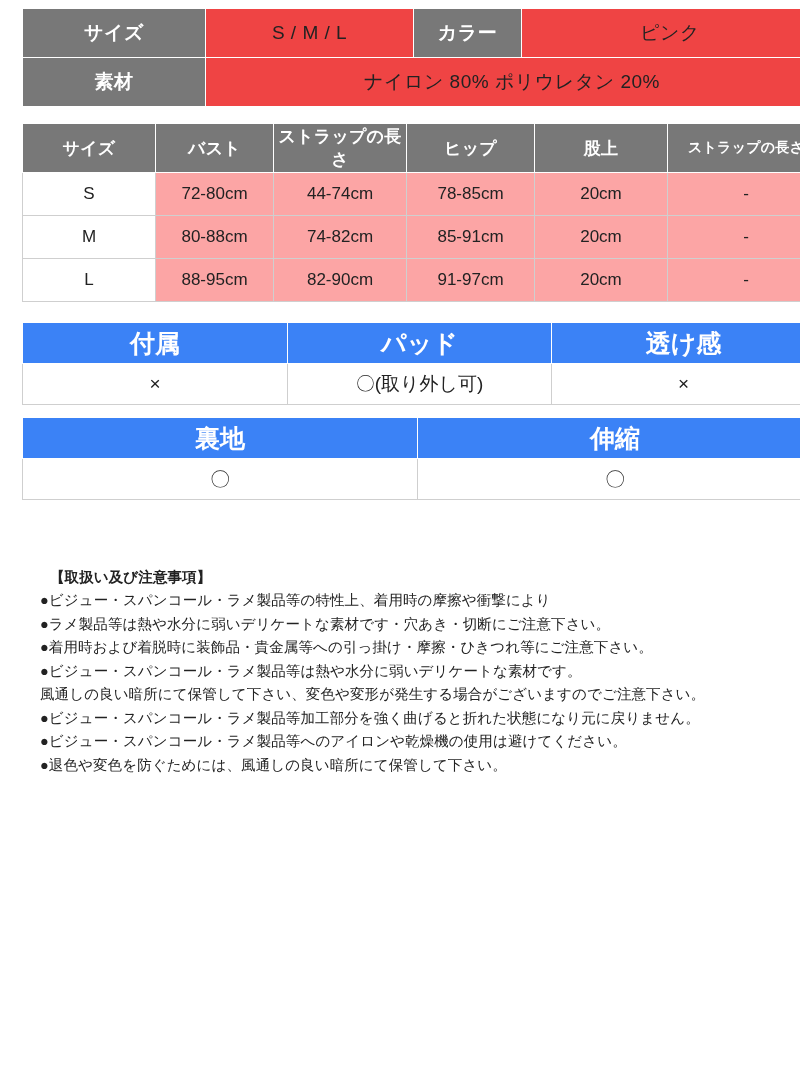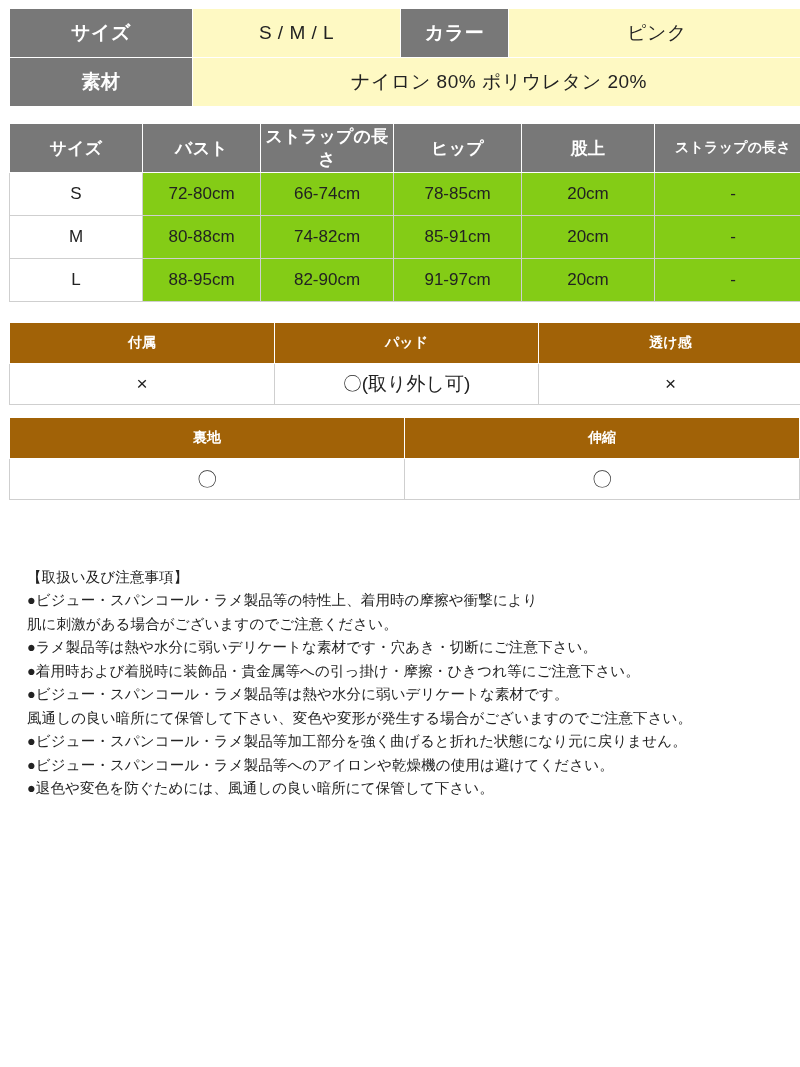--- a/index.html
+++ b/index.html
@@ -12,42 +12,42 @@
     height: 1067px;
     font-family: "Liberation Sans", sans-serif;
     color: #1a1a1a;
     -webkit-font-smoothing: antialiased;
   }
   .page {
     width: 644px;
     height: 1067px;
     position: relative;
     box-sizing: border-box;
-    padding: 8px 8px 0 9px;
+    padding: 8px 8px 0 22px;
   }
   table {
     border-collapse: collapse;
     width: 784px;
     table-layout: fixed;
   }
   .spec-table td {
     border: 1px solid #ffffff;
     height: 46px;
     text-align: center;
     vertical-align: middle;
     font-size: 19px;
     letter-spacing: 0.5px;
   }
   .hdr {
     background: #787878;
     color: #ffffff;
     font-weight: bold;
   }
   .val {
-    background: #fef9c3;
+    background: #ef4444;
     color: #222222;
   }
   .gap-12 { height: 12px; }
   .gap-16 { height: 16px; }
   .gap-20 { height: 20px; }
 
   
   .size-table {
     border-collapse: collapse;
     width: 784px;
@@ -66,38 +66,38 @@
   }
   .size-table th.narrow {
     font-size: 14px;
   }
   .size-table td {
     border: 1px solid #cfcfcf;
     height: 40px;
     text-align: center;
     vertical-align: middle;
     font-size: 17px;
-    background: #84cc16;
+    background: #fca5a5;
     color: #222222;
   }
   .size-table td:first-child {
     background: #ffffff;
   }
 
   
   .attr-table {
     border-collapse: collapse;
     width: 784px;
     table-layout: fixed;
   }
   .attr-table th {
-    background: #a16207;
+    background: #3b82f6;
     color: #ffffff;
     font-weight: bold;
-    font-size: 14px;
+    font-size: 25px;
     height: 38px;
     border: 1px solid #ffffff;
     text-align: center;
     vertical-align: middle;
   }
   .attr-table td {
     border: 1px solid #cfcfcf;
     height: 38px;
     text-align: center;
     vertical-align: middle;
@@ -114,21 +114,22 @@
     padding-left: 18px;
     font-size: 14.5px;
     line-height: 1.62;
     color: #222222;
     letter-spacing: 0.1px;
   }
   .notes .line {
     white-space: pre;
   }
   .notes .title {
-    font-weight: normal;
+    font-weight: bold;
+    margin-left: 10px;
   }
 </style>
 </head>
 <body>
 
 <div class="page">
 
   <table class="spec-table">
     <tbody>
       <tr>
@@ -154,21 +155,21 @@
         <th style="width:130px">ストラップの長さ</th>
         <th style="width:125px">ヒップ</th>
         <th style="width:130px">股上</th>
         <th class="narrow" style="width:154px">ストラップの長さ</th>
       </tr>
     </thead>
     <tbody>
       <tr>
         <td>S</td>
         <td>72-80cm</td>
-        <td>66-74cm</td>
+        <td>44-74cm</td>
         <td>78-85cm</td>
         <td>20cm</td>
         <td>-</td>
       </tr>
       <tr>
         <td>M</td>
         <td>80-88cm</td>
         <td>74-82cm</td>
         <td>85-91cm</td>
         <td>20cm</td>
@@ -217,21 +218,20 @@
       <tr>
         <td class="big">〇</td>
         <td class="big">〇</td>
       </tr>
     </tbody>
   </table>
 
   <div class="notes">
     <div class="line title">【取扱い及び注意事項】</div>
     <div class="line">●ビジュー・スパンコール・ラメ製品等の特性上、着用時の摩擦や衝撃により</div>
-    <div class="line">肌に刺激がある場合がございますのでご注意ください。</div>
     <div class="line">●ラメ製品等は熱や水分に弱いデリケートな素材です・穴あき・切断にご注意下さい。</div>
     <div class="line">●着用時および着脱時に装飾品・貴金属等への引っ掛け・摩擦・ひきつれ等にご注意下さい。</div>
     <div class="line">●ビジュー・スパンコール・ラメ製品等は熱や水分に弱いデリケートな素材です。</div>
     <div class="line">風通しの良い暗所にて保管して下さい、変色や変形が発生する場合がございますのでご注意下さい。</div>
     <div class="line">●ビジュー・スパンコール・ラメ製品等加工部分を強く曲げると折れた状態になり元に戻りません。</div>
     <div class="line">●ビジュー・スパンコール・ラメ製品等へのアイロンや乾燥機の使用は避けてください。</div>
     <div class="line">●退色や変色を防ぐためには、風通しの良い暗所にて保管して下さい。</div>
   </div>
 
 </div>

